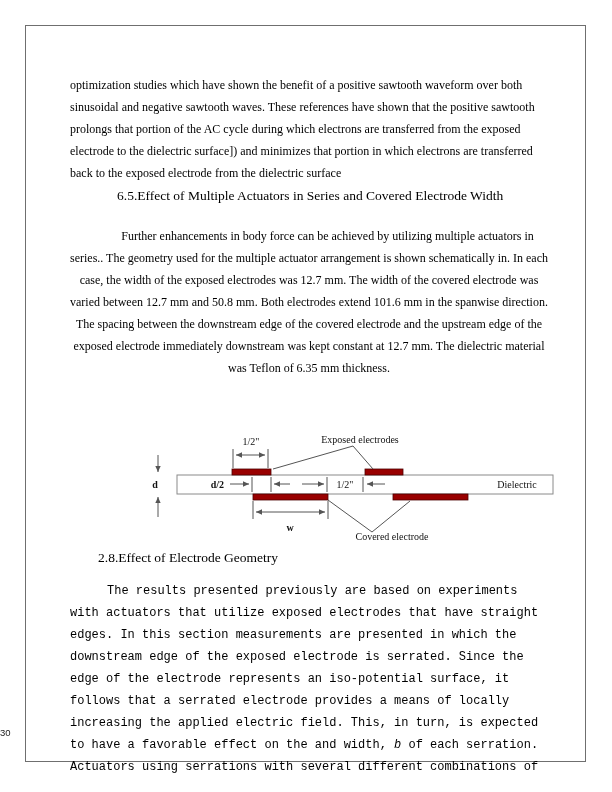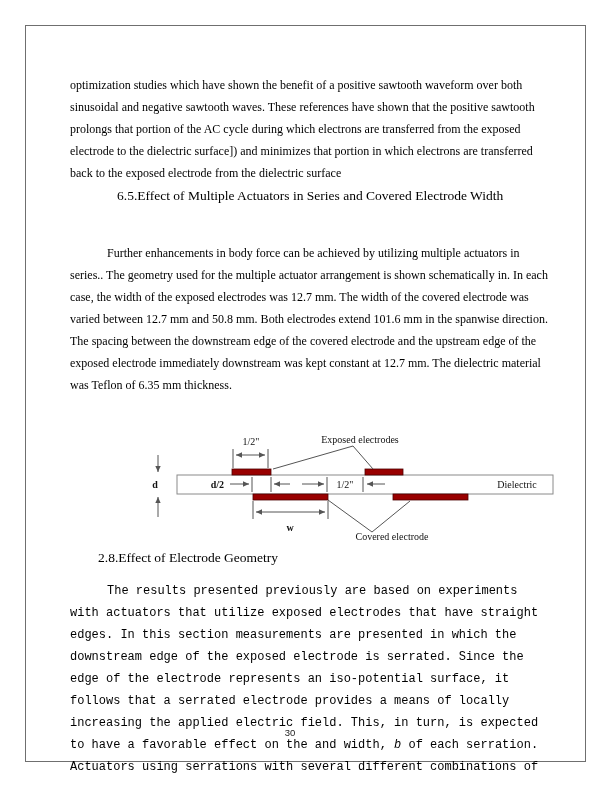--- a/index.html
+++ b/index.html
@@ -29,37 +29,36 @@
   .indent { text-indent:37px; }
   .heading {
     position:absolute;
     font-size:13.5px;
     line-height:18px;
     white-space:nowrap;
   }
   #heading-65 { left:117px; top:187px; }
   #heading-66 { left:98px;  top:549px; }
   #para-intro { top:62px; }
-  #para-65    { top:230px; }
+  #para-65    { top:213px;text-align:center; }
   #para-66    { top:568px;font-family:Liberation Mono, monospace; }
   #figure-wrap {
     position:absolute;
     left:140px; top:428px;
     width:420px; height:120px;
   }
   .fig-line  { stroke:#555555; stroke-width:1; fill:none; }
   .fig-tick  { stroke:#555555; stroke-width:1; }
   .fig-text  { font-family:"Liberation Serif", serif; font-size:10px; fill:#111111; }
   .fig-dim   { font-family:"Liberation Serif", serif; font-size:10px; font-weight:600; fill:#111111; }
   .slab      { fill:#ffffff; stroke:#8a8a8a; stroke-width:1; }
   .electrode { stroke:#4d0000; stroke-width:0.8; }
   #page-number {
     position:absolute;
     left:0; top:727px; width:580px;
-    text-align:center;
     font-family:"Liberation Sans", sans-serif;
     font-size:9.5px;
     color:#222222;
   }
   i.serration { font-style:italic; }
 </style>
 </head>
 <body>
 
 <div class="page-border"></div>

